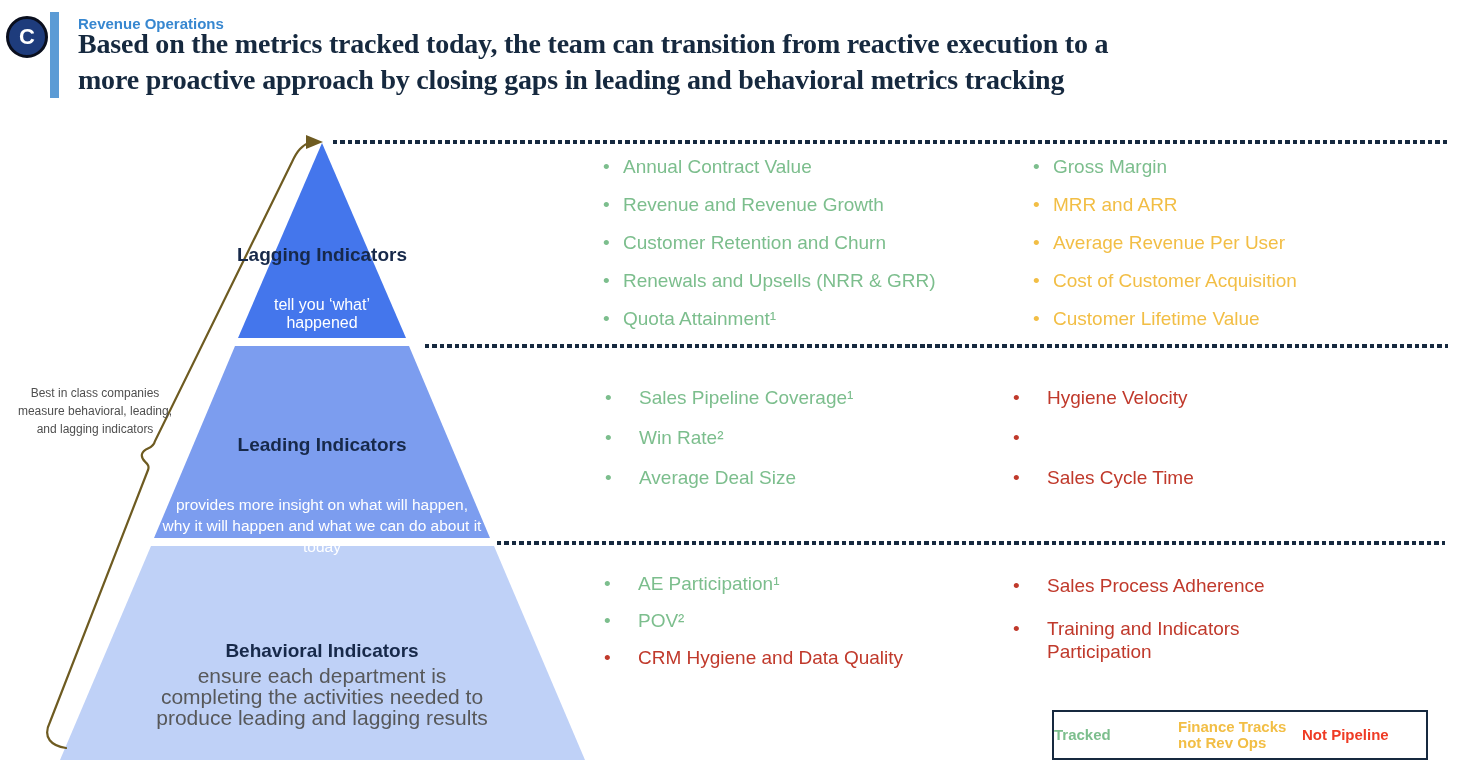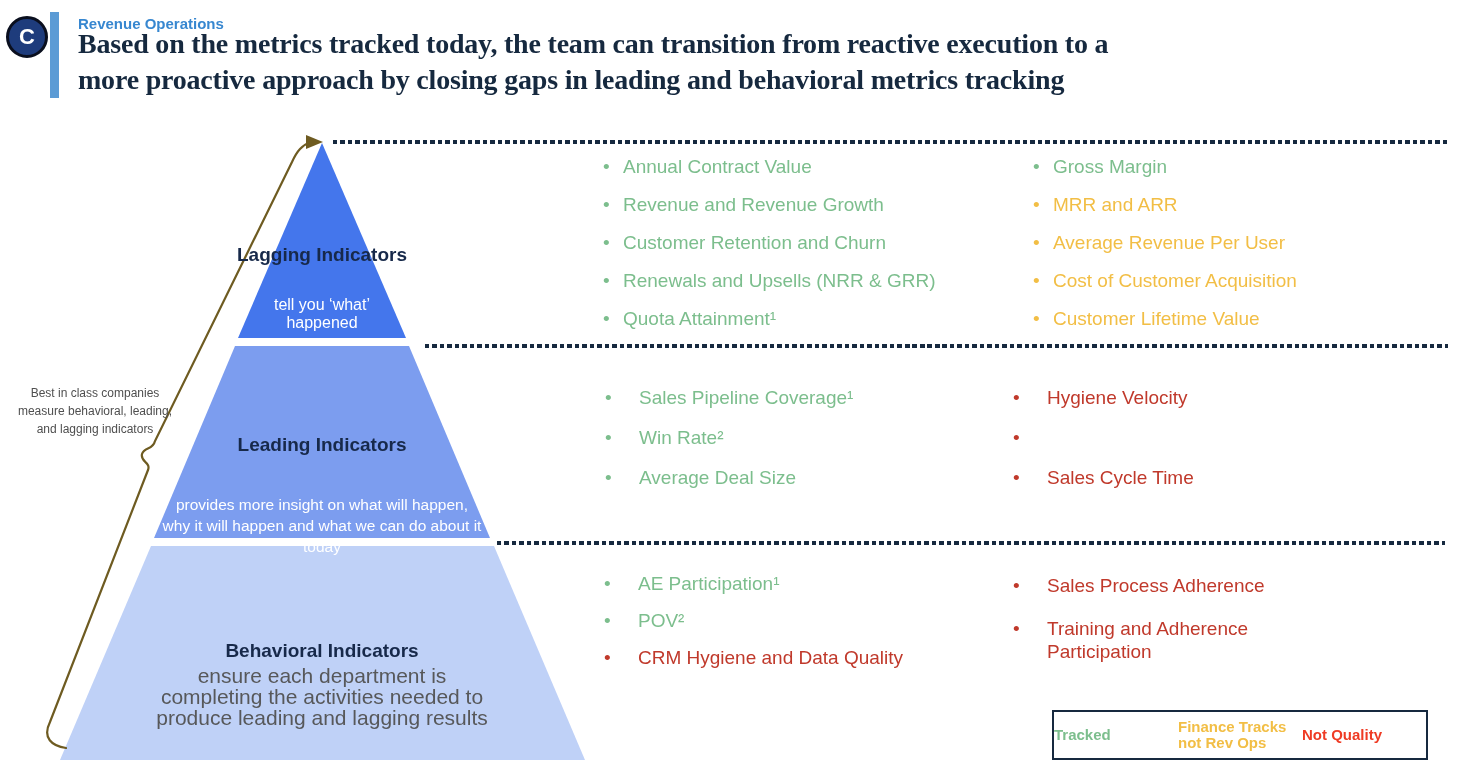--- a/index.html
+++ b/index.html
@@ -190,23 +190,23 @@
         <span class="metric-label">CRM Hygiene and Data Quality</span>
       </div>
     </div>
   <div class="metric-list list-behavioral-2 gap-wide">
       <div class="metric-item status-not_tracked">
         <span class="bullet">•</span>
         <span class="metric-label">Sales Process Adherence</span>
       </div>
       <div class="metric-item status-not_tracked">
         <span class="bullet">•</span>
-        <span class="metric-label">Training and Adherence Participation</span>
+        <span class="metric-label">Training and Indicators Participation</span>
       </div>
     </div>
 
   <div class="legend">
     <div class="legend-cell status-tracked">Tracked</div>
     <div class="legend-cell status-finance">Finance Tracks not Rev Ops</div>
-    <div class="legend-cell status-legend_not_tracked">Not Quality</div>
+    <div class="legend-cell status-legend_not_tracked">Not Pipeline</div>
   </div>
 
 </div>
 
 </body></html>

